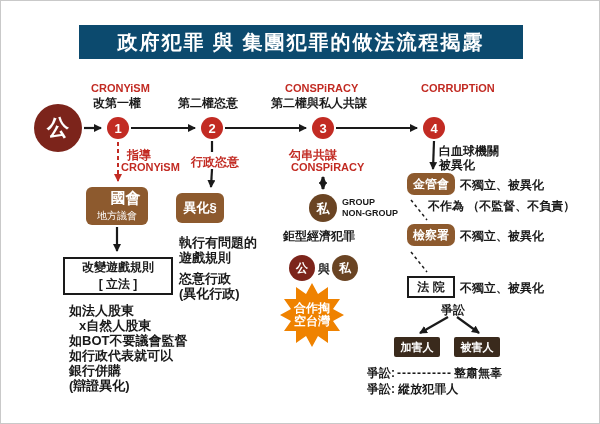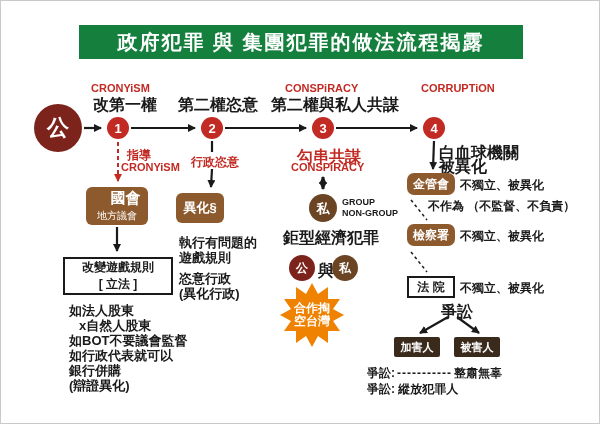--- a/index.html
+++ b/index.html
@@ -1,31 +1,31 @@
 <!DOCTYPE html>
 <html><head>
 <meta charset="utf-8">
 <style>
   html,body{margin:0;padding:0;background:#ececec;}
   .canvas{position:relative;width:600px;height:424px;background:#ffffff;
     font-family:"Liberation Sans","DejaVu Sans",sans-serif;color:#1a1a1a;
     overflow:hidden;margin:0 auto;border:1px solid #c9c9c9;box-sizing:border-box;}
   .abs{position:absolute;}
   svg.wires{position:absolute;left:0;top:0;pointer-events:none;}
-  .banner{background:#15803d;color:#fff;display:flex;align-items:center;justify-content:center;
+  .banner{background:#0c4a6e;color:#fff;display:flex;align-items:center;justify-content:center;
     font-weight:bold;font-size:20px;letter-spacing:2px;white-space:nowrap;}
   .circle{border-radius:50%;display:flex;align-items:center;justify-content:center;
     color:#fff;font-weight:bold;line-height:1;}
   .step-circle{width:22px;height:22px;background:#c22b23;font-size:13px;}
   .public-main{background:#7c241b;}
   .small-pub{background:#7c241b;}
   .small-priv{background:#6a4423;}
   .priv-circle{background:#6a4423;}
   .red-label{color:#c22b23;font-weight:bold;white-space:nowrap;}
-  .zh-label{font-weight:bold;font-size:16px;white-space:nowrap;}
+  .zh-label{font-weight:bold;font-size:12px;white-space:nowrap;}
   .brown-box{background:#8d5a2e;color:#fff;border-radius:6px;display:flex;flex-direction:column;
     align-items:center;justify-content:center;gap:1px;}
   .outline-box{background:#fff;border:2px solid #1a1a1a;display:flex;flex-direction:column;
     align-items:center;justify-content:center;font-weight:bold;font-size:12px;box-sizing:border-box;}
   .dark-box{background:#3a2a1c;color:#fff;display:flex;align-items:center;justify-content:center;
     font-size:11px;font-weight:bold;border-radius:2px;}
   .box-line-lg{font-size:15px;font-weight:bold;margin-left:17px;}
   .box-line-sm{font-size:10px;}
   .note{font-size:13px;line-height:15px;font-weight:bold;white-space:nowrap;}
   .note.indent{padding-left:10px;}
@@ -135,21 +135,21 @@
     <div>異化§</div>
   </div>
 
   <div class="abs" style="left:178px;top:234px">
     <div class="note">執行有問題的</div>
     <div class="note">遊戲規則</div>
     <div class="note" style="margin-top:6px">恣意行政</div>
     <div class="note">(異化行政)</div>
   </div>
 
-  <div class="abs red-label" style="left:296px;top:146px;font-size:16px">勾串共謀</div>
+  <div class="abs red-label" style="left:288px;top:146px;font-size:12px">勾串共謀</div>
   <div class="abs red-label" style="left:290px;top:160px;font-size:11px">CONSPiRACY</div>
 
   <div class="abs circle priv-circle" style="left:308px;top:193px;width:28px;height:28px;font-size:13px">
     <span>私</span>
   </div>
   <div class="abs tiny" style="left:341px;top:196px">GROUP</div>
   <div class="abs tiny" style="left:341px;top:207px">NON-GROUP</div>
 
   <div class="abs zh-label" style="left:282px;top:227px">鉅型經濟犯罪</div>
 

